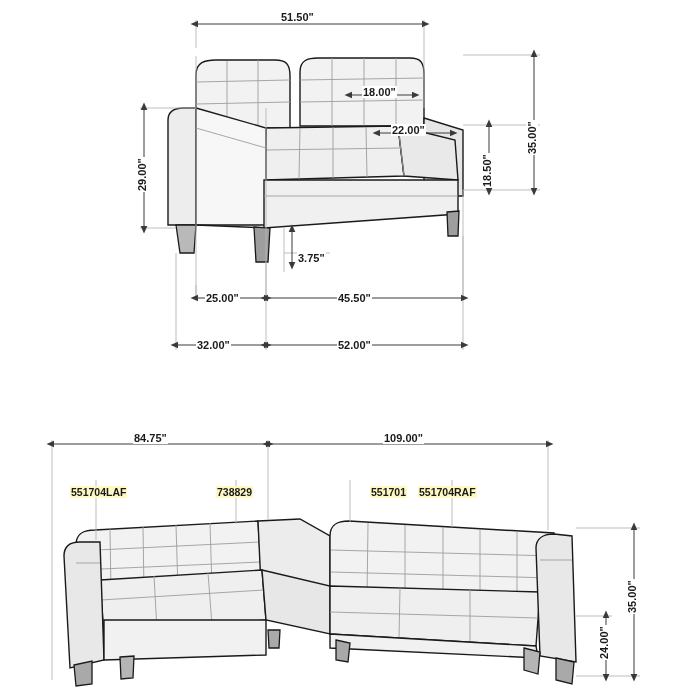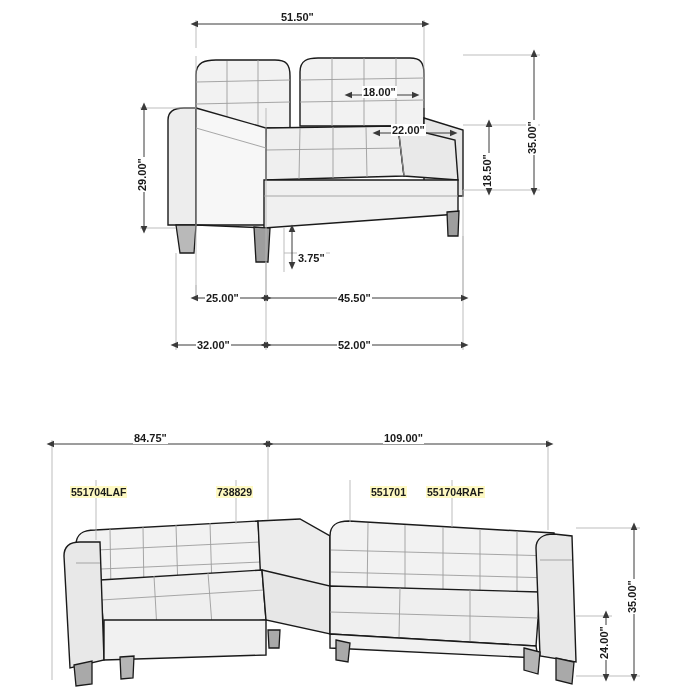--- a/index.html
+++ b/index.html
@@ -226,15 +226,15 @@
   <div class="dimtext" style="left:337px;top:339px;">52.00"</div>
 
   <div class="dimtext" style="left:133px;top:432px;">84.75"</div>
   <div class="dimtext" style="left:383px;top:432px;">109.00"</div>
   <div class="dimtext vert" style="left:626px;top:614px;">35.00"</div>
   <div class="dimtext vert" style="left:598px;top:660px;">24.00"</div>
 
   <div class="codetext" style="left:70px;top:486px;">551704LAF</div>
   <div class="codetext" style="left:216px;top:486px;">738829</div>
   <div class="codetext" style="left:326px;top:486px;margin-left:44px;">551701</div>
-  <div class="codetext" style="left:418px;top:486px;margin-left:8px;">551704RAF</div>
+  <div class="codetext" style="left:418px;top:486px;">551704RAF</div>
 
 </div>
 
 </body></html>

